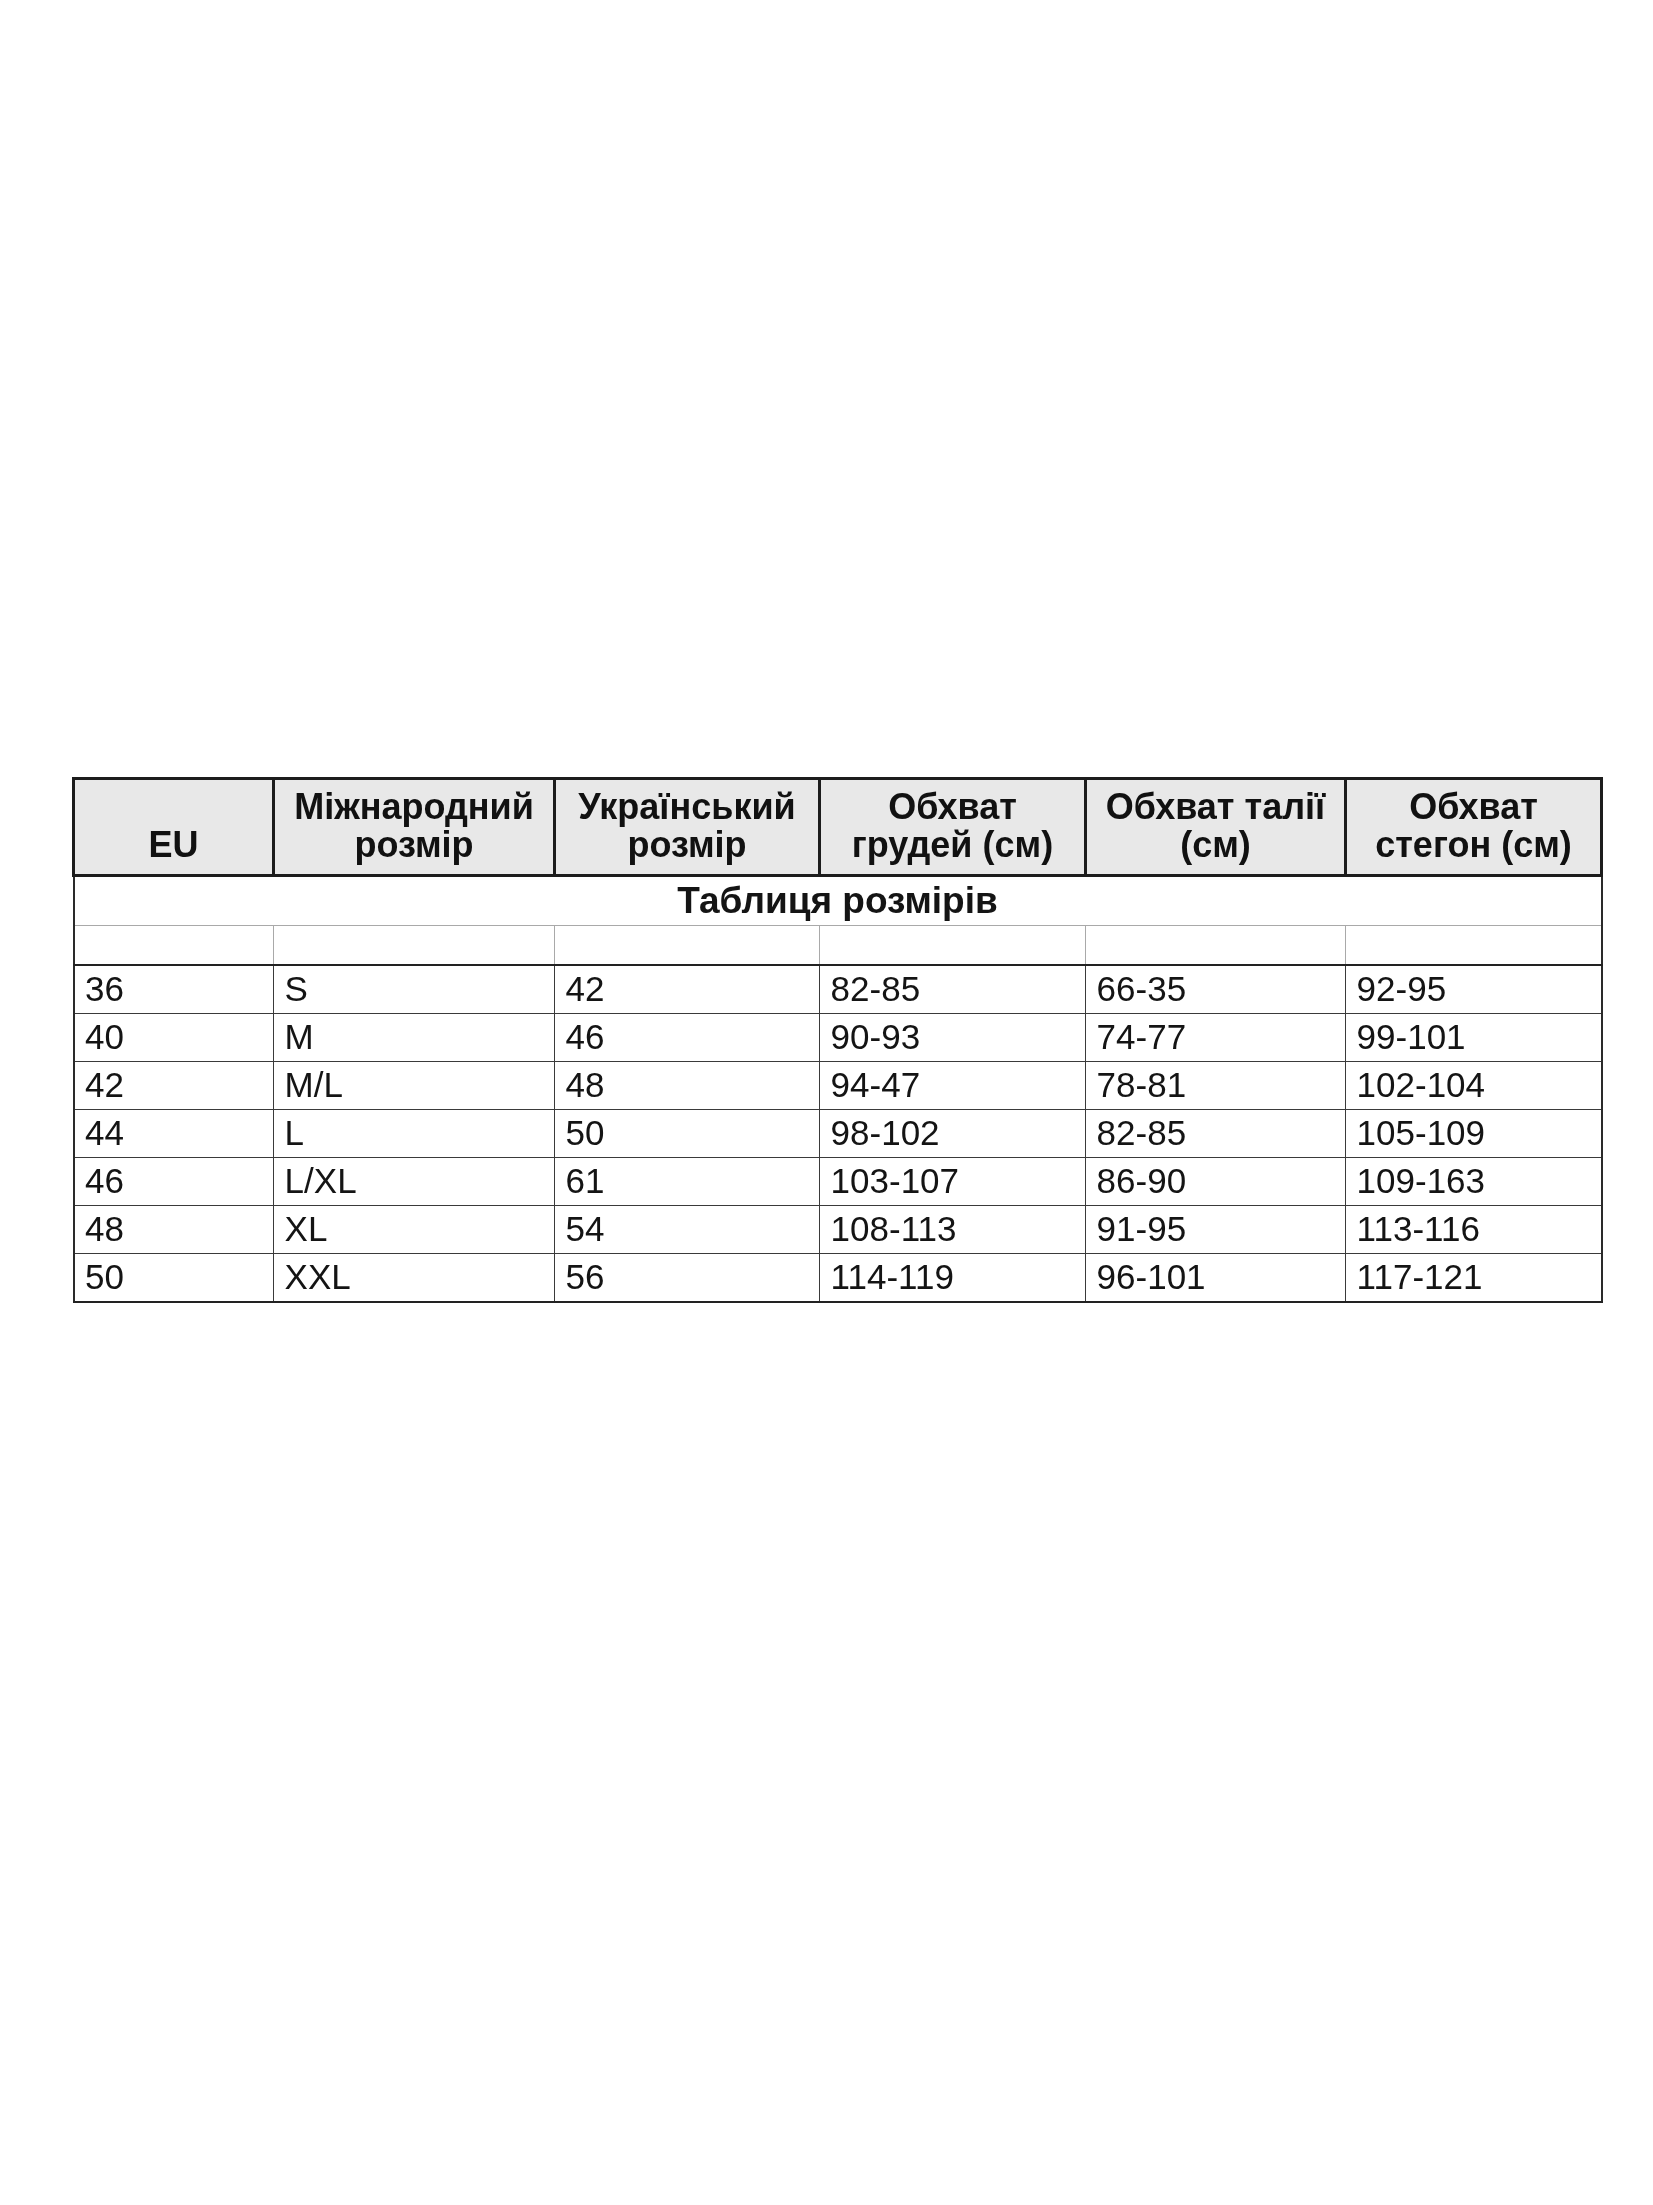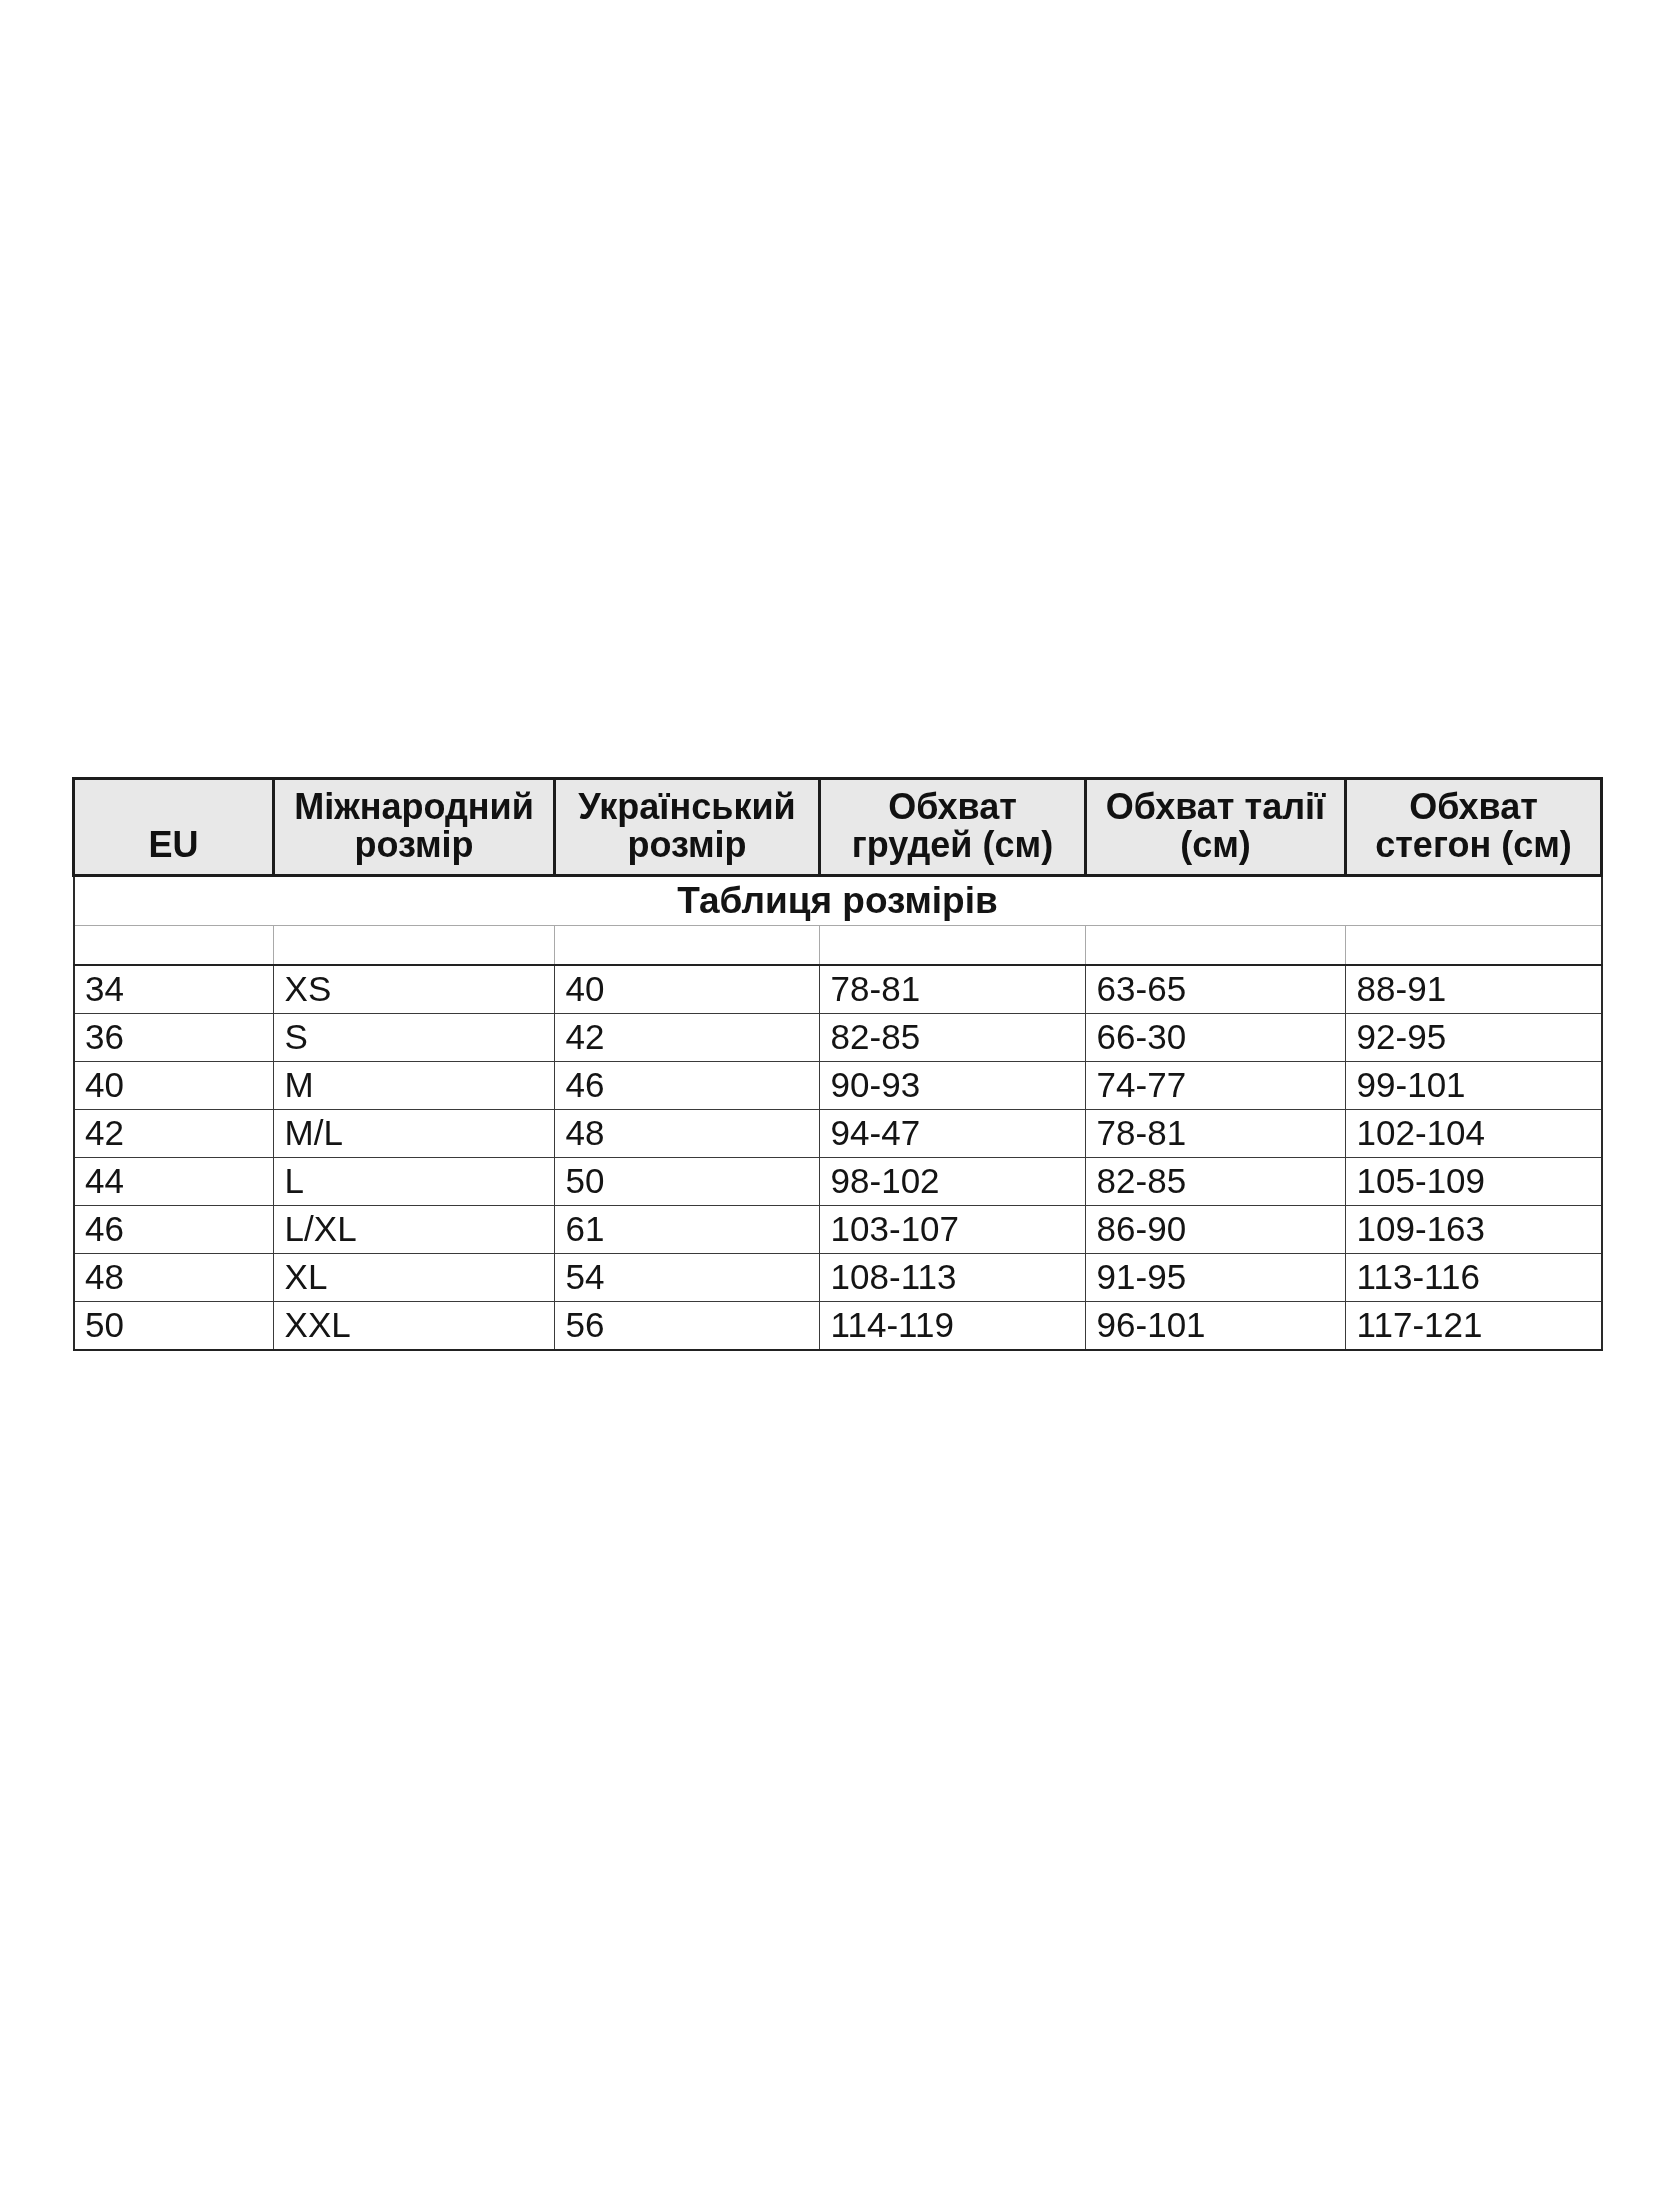--- a/index.html
+++ b/index.html
@@ -108,33 +108,25 @@
         <th>Обхват
 грудей (см)</th>
         <th>Обхват талії
 (см)</th>
         <th>Обхват
 стегон (см)</th>
       </tr>
     </thead>
     <tbody>
       <tr>
-        <td>34</td>
-        <td>XS</td>
-        <td>40</td>
-        <td>78-81</td>
-        <td>63-65</td>
-        <td>88-91</td>
-      </tr>
-      <tr>
         <td>36</td>
         <td>S</td>
         <td>42</td>
         <td>82-85</td>
-        <td>66-30</td>
+        <td>66-35</td>
         <td>92-95</td>
       </tr>
       <tr>
         <td>40</td>
         <td>M</td>
         <td>46</td>
         <td>90-93</td>
         <td>74-77</td>
         <td>99-101</td>
       </tr>

